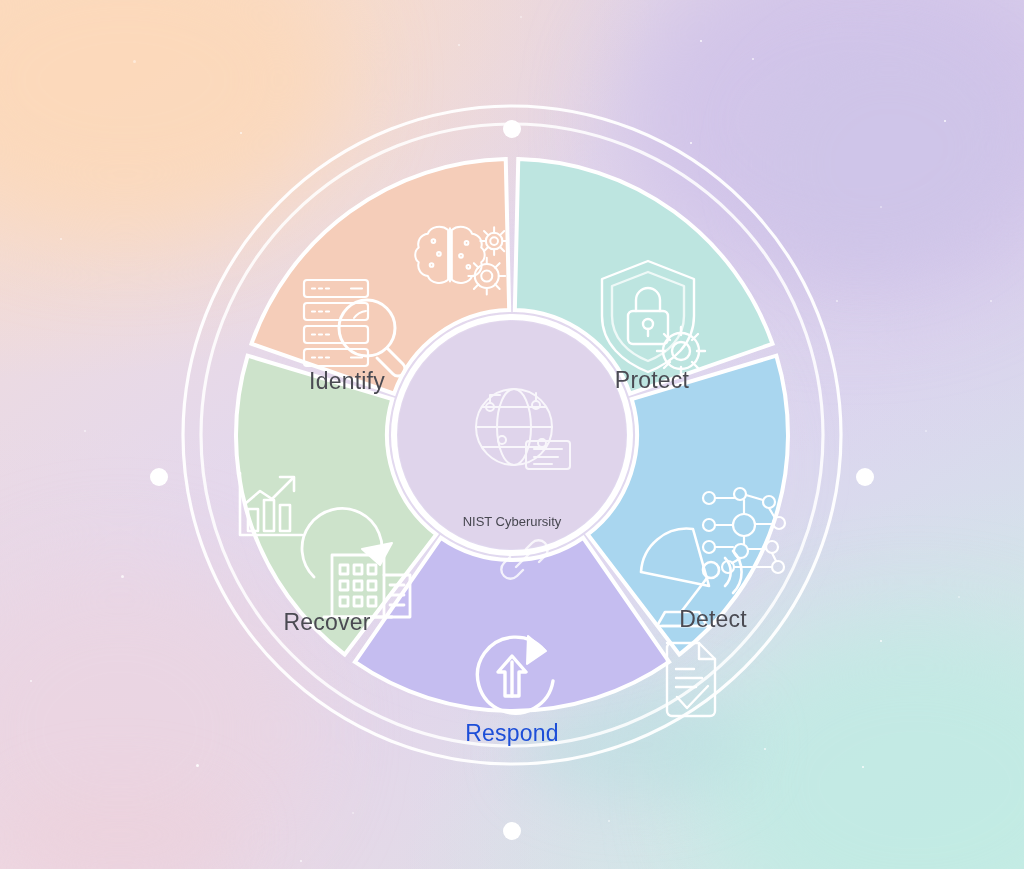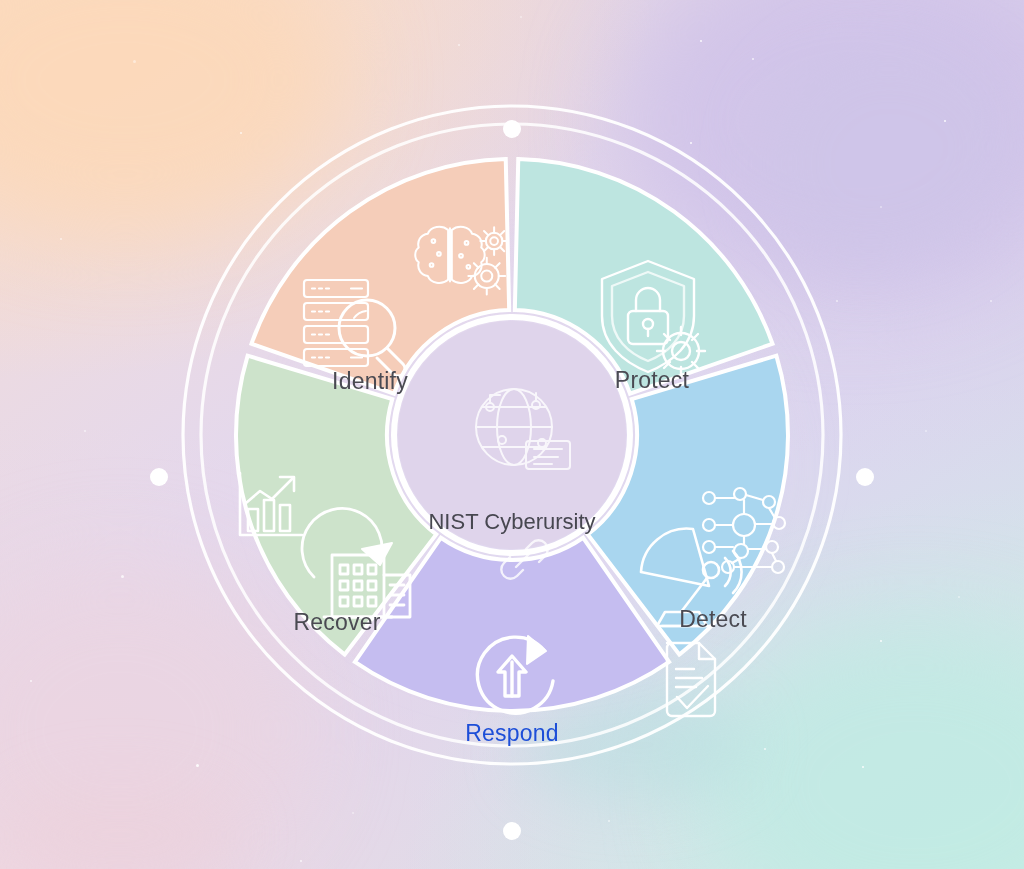--- a/index.html
+++ b/index.html
@@ -43,21 +43,21 @@
 
   
   .seg-label{
     position:absolute;color:#4a4a52;font-size:23px;letter-spacing:.2px;
     white-space:nowrap;transform:translate(-50%,-50%);
   }
   .seg-label.on-light{color:#1d4ed8;}
 
   .center-title{
     position:absolute;left:512px;top:521px;transform:translate(-50%,-50%);
-    width:250px;text-align:center;color:#474750;font-size:22px;line-height:25px;
+    width:250px;text-align:center;color:#474750;font-size:13px;line-height:25px;
   }
 </style>
 </head>
 <body>
 
 <div id="stage">
 
   <div class="bg-base"></div>
   <div class="bg-blob blob-a"></div>
   <div class="bg-blob blob-b"></div>
@@ -251,23 +251,23 @@
       </g>
 
       <g stroke="#ffffff" stroke-width="2.4" fill="none" stroke-linecap="round" stroke-linejoin="round" opacity=".8" transform="translate(322,440)">
         <path d="M12 18l-6 6a9 9 0 0 0 13 13l6-6"></path>
         <path d="M28 10l6-6a9 9 0 0 1 13 13l-6 6"></path>
         <path d="M18 28L34 12"></path>
       </g>
     </svg>
   </div>
 
-  <div class="seg-label" style="left:370px;top:381px;">Identify</div>
+  <div class="seg-label" style="left:347px;top:381px;">Identify</div>
   <div class="seg-label" style="left:652px;top:380px;">Protect</div>
   <div class="seg-label" style="left:697px;top:619px;margin-left:16px;">Detect</div>
   <div class="seg-label on-light" style="left:512px;top:733px;">Respond</div>
-  <div class="seg-label" style="left:337px;top:622px;">Recover</div>
+  <div class="seg-label" style="left:327px;top:622px;">Recover</div>
 
   <div class="center-title">
     <div>NIST Cyberursity</div>
   </div>
 
 </div>
 
 </body></html>

